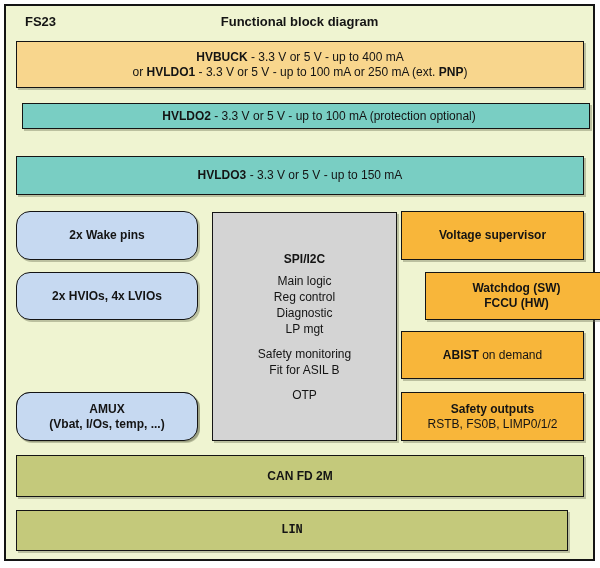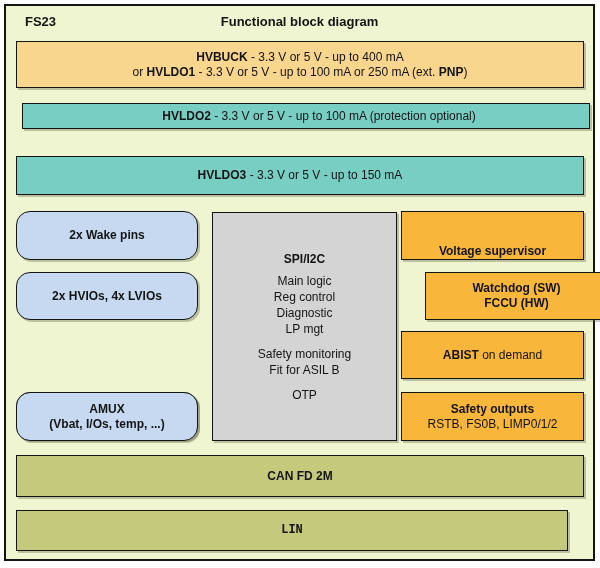--- a/index.html
+++ b/index.html
@@ -40,21 +40,21 @@
   .l4{top:386px;height:49px;}
 
   
   .center-blk{left:206px;top:206px;width:185px;height:229px;line-height:16px;}
   .center-blk .title{font-weight:bold;margin-bottom:6px;}
   .center-blk .group{margin-bottom:9px;}
   .center-blk .group:last-child{margin-bottom:0;}
 
   
   .rblk{left:395px;width:183px;}
-  .r1{top:205px;height:49px;font-weight:bold;justify-content:flex-end;}
+  .r1{top:205px;height:49px;font-weight:bold;}
   .r2{top:266px;height:48px;font-weight:bold;margin-left:24px;}
   .r3{top:325px;height:48px;}
   .r4{top:386px;height:49px;}
 </style>
 </head>
 <body>
 
 <div class="diagram">
 
   <div class="chip-label">FS23</div>

